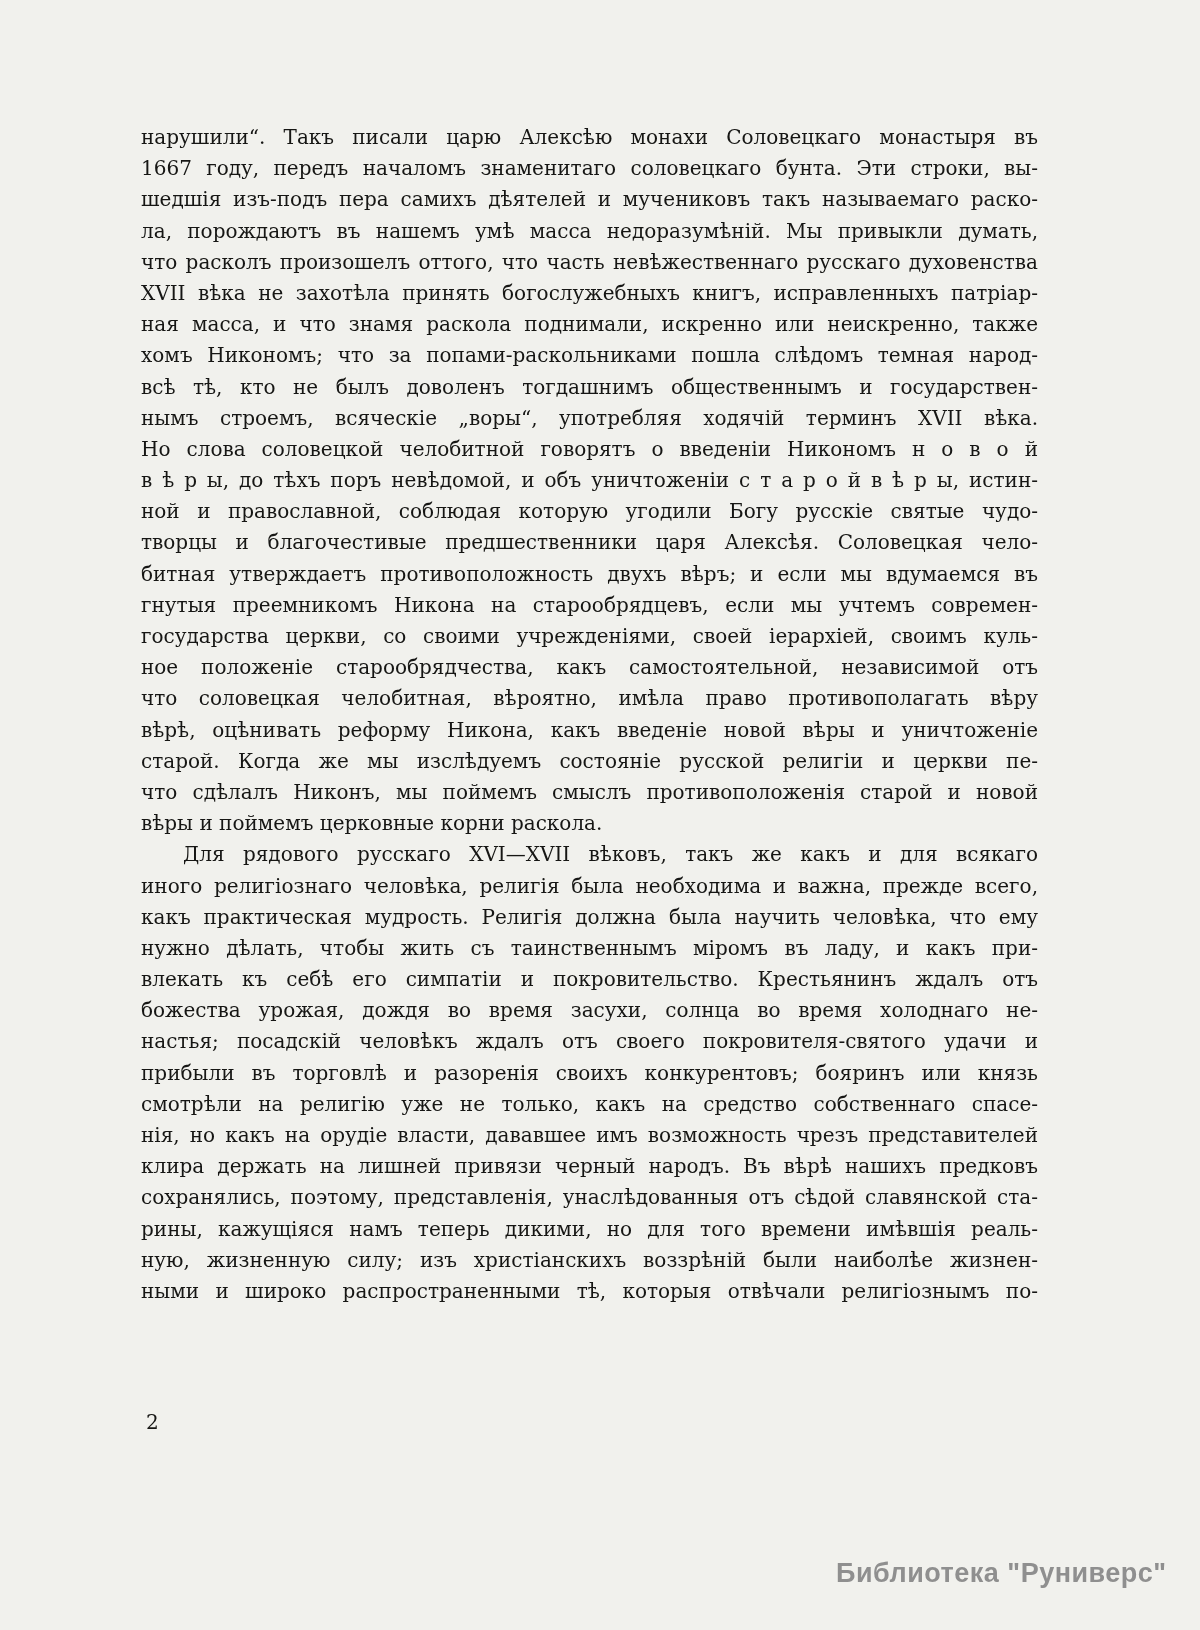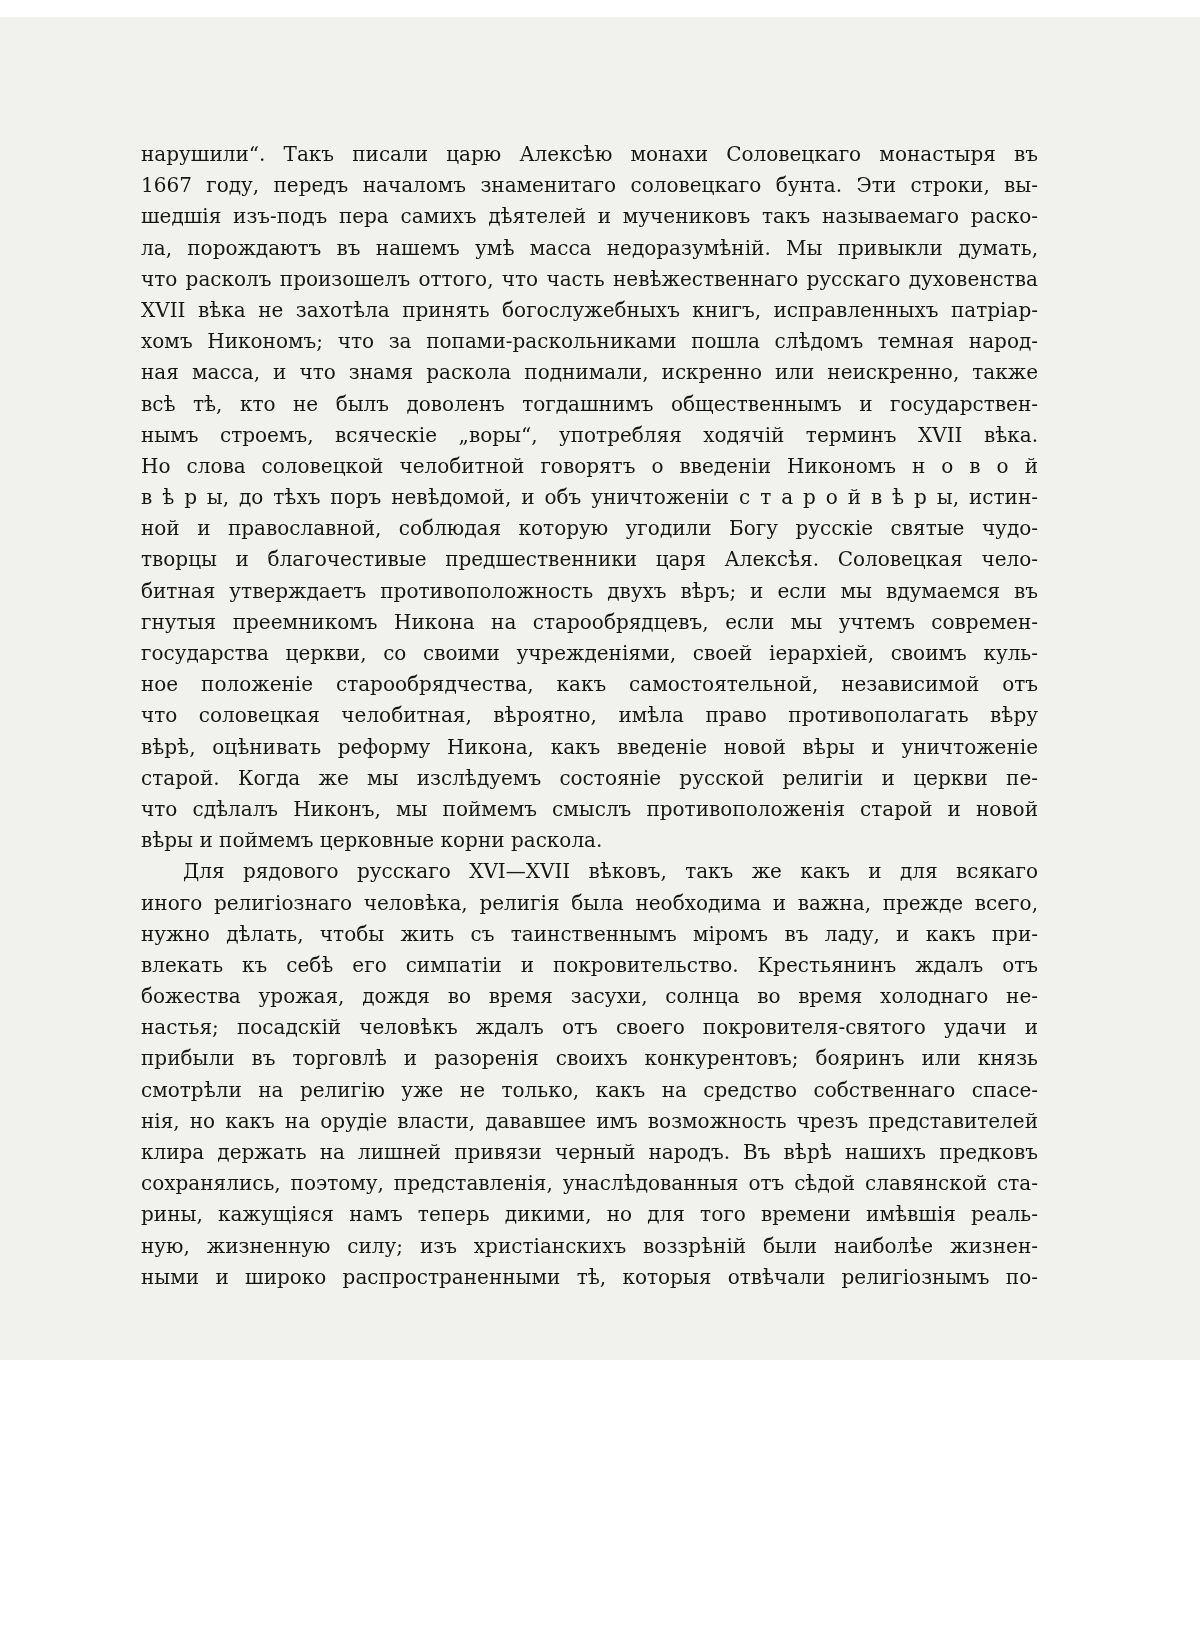--- a/index.html
+++ b/index.html
@@ -1,21 +1,20 @@
 <!DOCTYPE html>
 <html><head>
 <meta charset="utf-8">
 <style>
   html,body { margin:0; padding:0; }
   .page {
     position:relative;
-    width:1200px; height:1343px;
+    width:1200px; height:1630px;
     background:#f1f1ed;
     overflow:hidden;
-    margin-top:17px;
   }
   .text-block {
     position:absolute;
     left:141px; top:122px; width:897px;
     font-family:"DejaVu Serif", serif;
     font-size:20px;
     line-height:31.2px;
     color:#161614;
     -webkit-font-smoothing:antialiased;
   }
@@ -50,41 +49,42 @@
 
 <div class="page">
   <div class="text-block" id="text-block">
       <div class="paragraph">
         <div class="line">нарушили“. Такъ писали царю Алексѣю монахи Соловецкаго монастыря въ</div>
         <div class="line">1667 году, передъ началомъ знаменитаго соловецкаго бунта. Эти строки, вы-</div>
         <div class="line">шедшія изъ-подъ пера самихъ дѣятелей и мучениковъ такъ называемаго раско-</div>
         <div class="line">ла, порождаютъ въ нашемъ умѣ масса недоразумѣній. Мы привыкли думать,</div>
         <div class="line">что расколъ произошелъ оттого, что часть невѣжественнаго русскаго духовенства</div>
         <div class="line">XVII вѣка не захотѣла принять богослужебныхъ книгъ, исправленныхъ патріар-</div>
+        <div class="line">ная масса, и что знамя раскола поднимали, искренно или неискренно, также</div>
         <div class="line">хомъ Никономъ; что за попами-раскольниками пошла слѣдомъ темная народ-</div>
-        <div class="line">ная масса, и что знамя раскола поднимали, искренно или неискренно, также</div>
         <div class="line">всѣ тѣ, кто не былъ доволенъ тогдашнимъ общественнымъ и государствен-</div>
         <div class="line">нымъ строемъ, всяческіе „воры“, употребляя ходячій терминъ XVII вѣка.</div>
         <div class="line">Но слова соловецкой челобитной говорятъ о введеніи Никономъ н о в о й</div>
         <div class="line">в ѣ р ы, до тѣхъ поръ невѣдомой, и объ уничтоженіи с т а р о й в ѣ р ы, истин-</div>
         <div class="line">ной и православной, соблюдая которую угодили Богу русскіе святые чудо-</div>
         <div class="line">творцы и благочестивые предшественники царя Алексѣя. Соловецкая чело-</div>
         <div class="line">битная утверждаетъ противоположность двухъ вѣръ; и если мы вдумаемся въ</div>
         <div class="line">гнутыя преемникомъ Никона на старообрядцевъ, если мы учтемъ современ-</div>
         <div class="line">государства церкви, со своими учрежденіями, своей іерархіей, своимъ куль-</div>
         <div class="line">ное положеніе старообрядчества, какъ самостоятельной, независимой отъ</div>
         <div class="line">что соловецкая челобитная, вѣроятно, имѣла право противополагать вѣру</div>
         <div class="line">вѣрѣ, оцѣнивать реформу Никона, какъ введеніе новой вѣры и уничтоженіе</div>
         <div class="line">старой. Когда же мы изслѣдуемъ состояніе русской религіи и церкви пе-</div>
         <div class="line">что сдѣлалъ Никонъ, мы поймемъ смыслъ противоположенія старой и новой</div>
         <div class="line no-justify">вѣры и поймемъ церковные корни раскола.</div>
       </div>
       <div class="paragraph">
         <div class="line indent">Для рядового русскаго XVI—XVII вѣковъ, такъ же какъ и для всякаго</div>
         <div class="line">иного религіознаго человѣка, религія была необходима и важна, прежде всего,</div>
+        <div class="line">какъ практическая мудрость. Религія должна была научить человѣка, что ему</div>
         <div class="line">нужно дѣлать, чтобы жить съ таинственнымъ міромъ въ ладу, и какъ при-</div>
         <div class="line">влекать къ себѣ его симпатіи и покровительство. Крестьянинъ ждалъ отъ</div>
         <div class="line">божества урожая, дождя во время засухи, солнца во время холоднаго не-</div>
         <div class="line">настья; посадскій человѣкъ ждалъ отъ своего покровителя-святого удачи и</div>
         <div class="line">прибыли въ торговлѣ и разоренія своихъ конкурентовъ; бояринъ или князь</div>
         <div class="line">смотрѣли на религію уже не только, какъ на средство собственнаго спасе-</div>
         <div class="line">нія, но какъ на орудіе власти, дававшее имъ возможность чрезъ представителей</div>
         <div class="line">клира держать на лишней привязи черный народъ. Въ вѣрѣ нашихъ предковъ</div>
         <div class="line">сохранялись, поэтому, представленія, унаслѣдованныя отъ сѣдой славянской ста-</div>
         <div class="line">рины, кажущіяся намъ теперь дикими, но для того времени имѣвшія реаль-</div>

